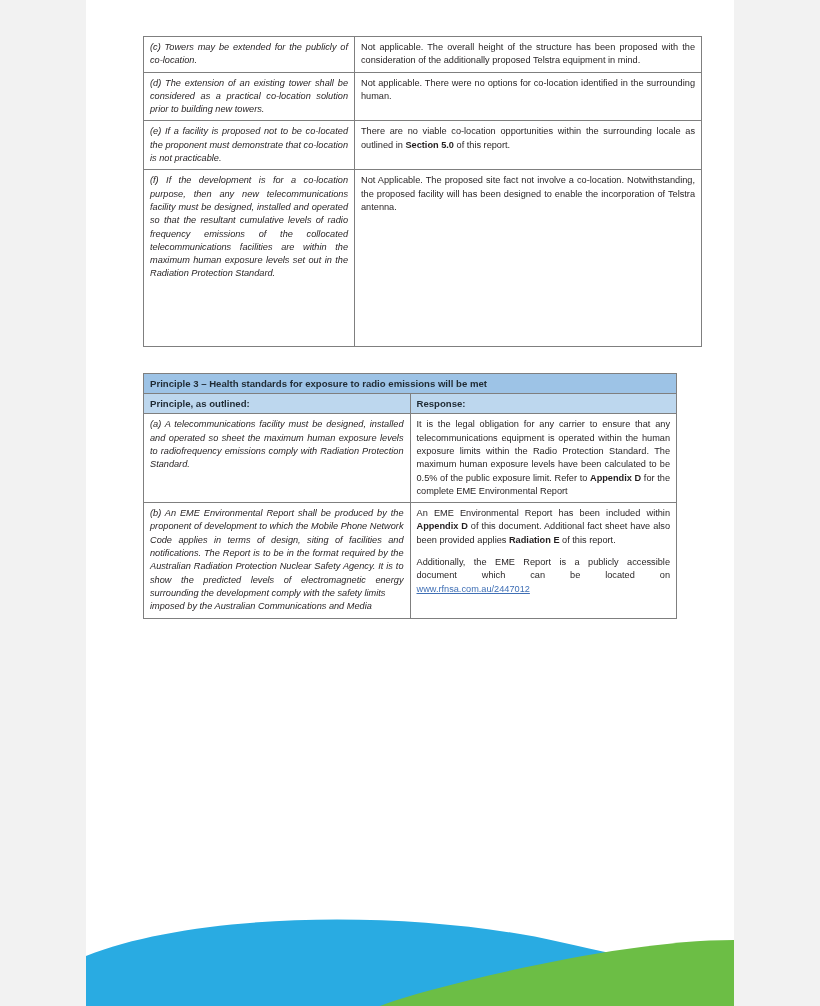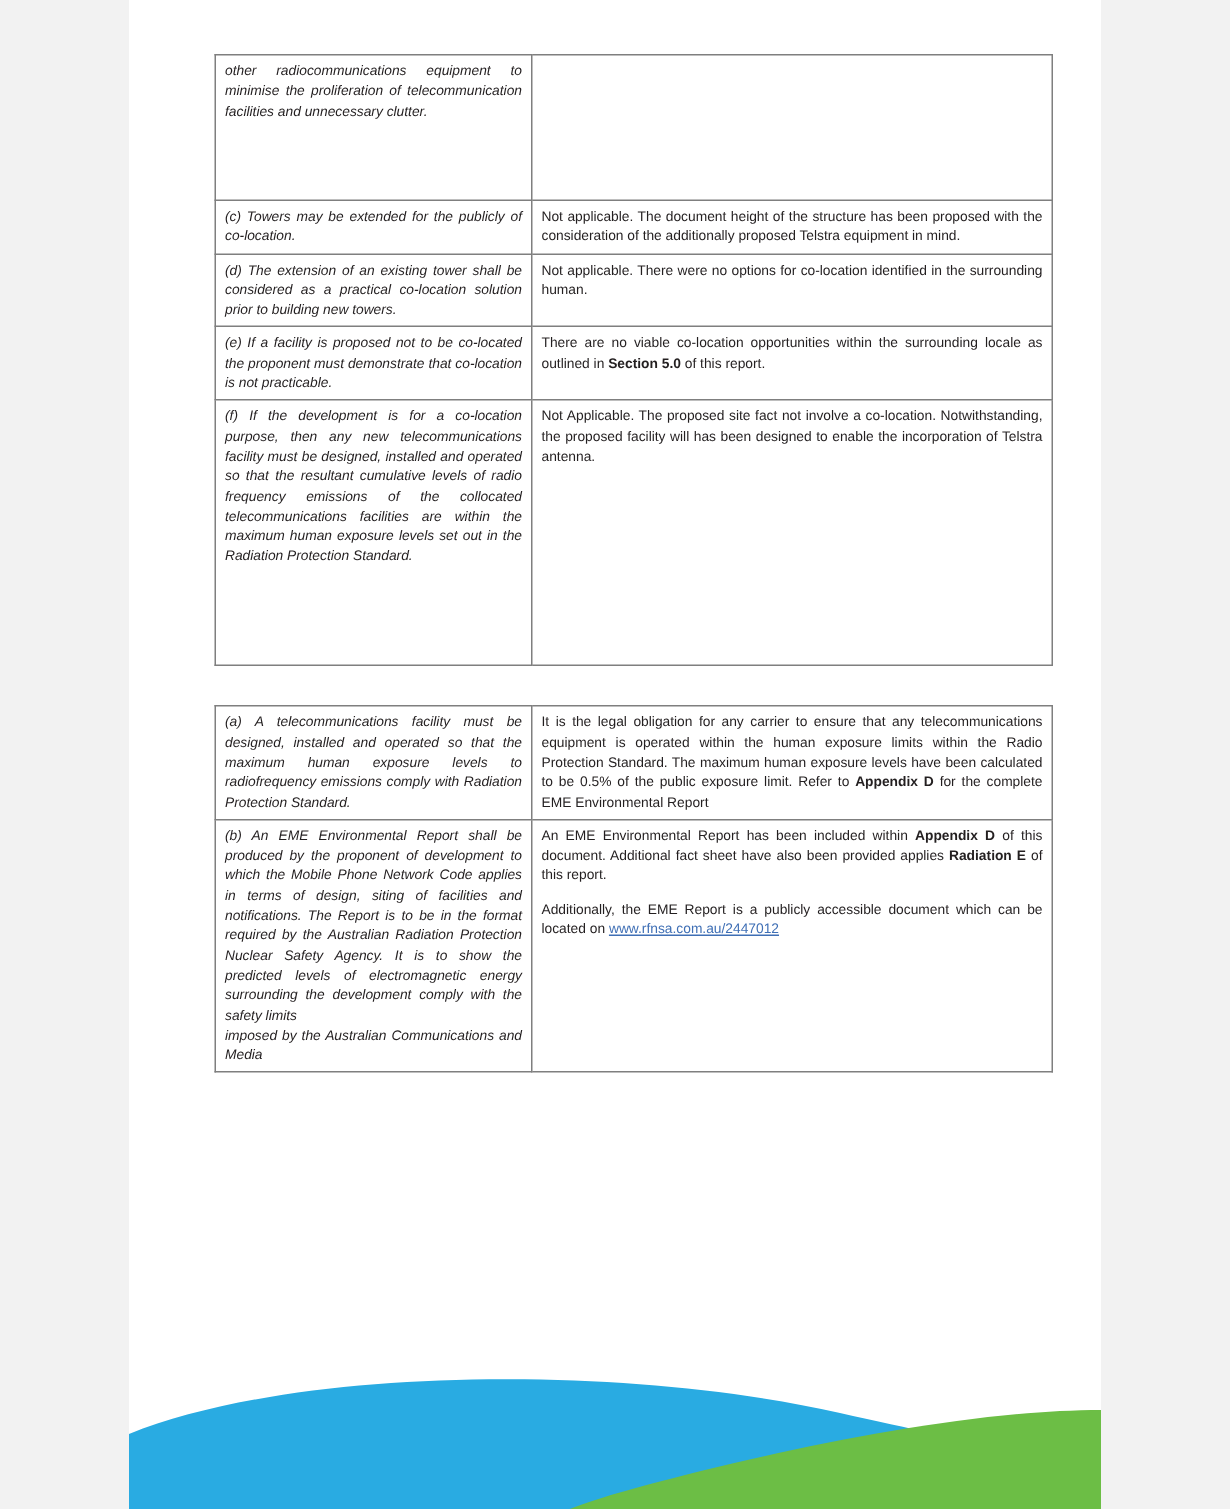--- a/index.html
+++ b/index.html
@@ -109,33 +109,25 @@
 </style>
 </head>
 <body>
 
 <div class="page">
   <div class="content">
 
     <table class="doc-table">
       <tbody>
         <tr>
-          <td class="col-left tall-cell-1">
-            <div class="principle-text">other radiocommunications equipment to minimise the proliferation of telecommunication facilities and unnecessary clutter.</div>
-          </td>
-          <td class="col-right">
-            <div class="response-text"></div>
-          </td>
-        </tr>
-        <tr>
           <td class="col-left">
             <div class="principle-text">(c) Towers may be extended for the publicly of co-location.</div>
           </td>
           <td class="col-right">
-            <div class="response-text">Not applicable. The document height of the structure has been proposed with the consideration of the additionally proposed Telstra equipment in mind.</div>
+            <div class="response-text">Not applicable. The overall height of the structure has been proposed with the consideration of the additionally proposed Telstra equipment in mind.</div>
           </td>
         </tr>
         <tr>
           <td class="col-left">
             <div class="principle-text">(d) The extension of an existing tower shall be considered as a practical co-location solution prior to building new towers.</div>
           </td>
           <td class="col-right">
             <div class="response-text">Not applicable. There were no options for co-location identified in the surrounding human.</div>
           </td>
         </tr>
@@ -155,23 +147,30 @@
             <div class="response-text">Not Applicable. The proposed site fact not involve a co-location. Notwithstanding, the proposed facility will has been designed to enable the incorporation of Telstra antenna.</div>
           </td>
         </tr>
       </tbody>
     </table>
 
     <div class="gap"></div>
 
     <table class="doc-table">
       <tbody>
+        <tr class="hdr-band">
+          <td colspan="2">Principle 3 – Health standards for exposure to radio emissions will be met</td>
+        </tr>
+        <tr class="sub-band">
+          <td class="col-left">Principle, as outlined:</td>
+          <td class="col-right">Response:</td>
+        </tr>
         <tr>
           <td class="col-left">
-            <div class="principle-text">(a) A telecommunications facility must be designed, installed and operated so that the maximum human exposure levels to radiofrequency emissions comply with Radiation Protection Standard.</div>
+            <div class="principle-text">(a) A telecommunications facility must be designed, installed and operated so sheet the maximum human exposure levels to radiofrequency emissions comply with Radiation Protection Standard.</div>
           </td>
           <td class="col-right">
             <div class="response-text"><span>It is the legal obligation for any carrier to ensure that any telecommunications equipment is operated within the human exposure limits within the Radio Protection Standard. The maximum human exposure levels have been calculated to be 0.5% of the public exposure limit. Refer to </span><b>Appendix D</b><span> for the complete EME Environmental Report</span></div>
           </td>
         </tr>
         <tr>
           <td class="col-left">
             <div class="principle-text">(b) An EME Environmental Report shall be produced by the proponent of development to which the Mobile Phone Network Code applies in terms of design, siting of facilities and notifications. The Report is to be in the format required by the Australian Radiation Protection Nuclear Safety Agency. It is to show the predicted levels of electromagnetic energy surrounding the development comply with the safety limits</div>
             <div class="principle-text">imposed by the Australian Communications and Media</div>
           </td>

